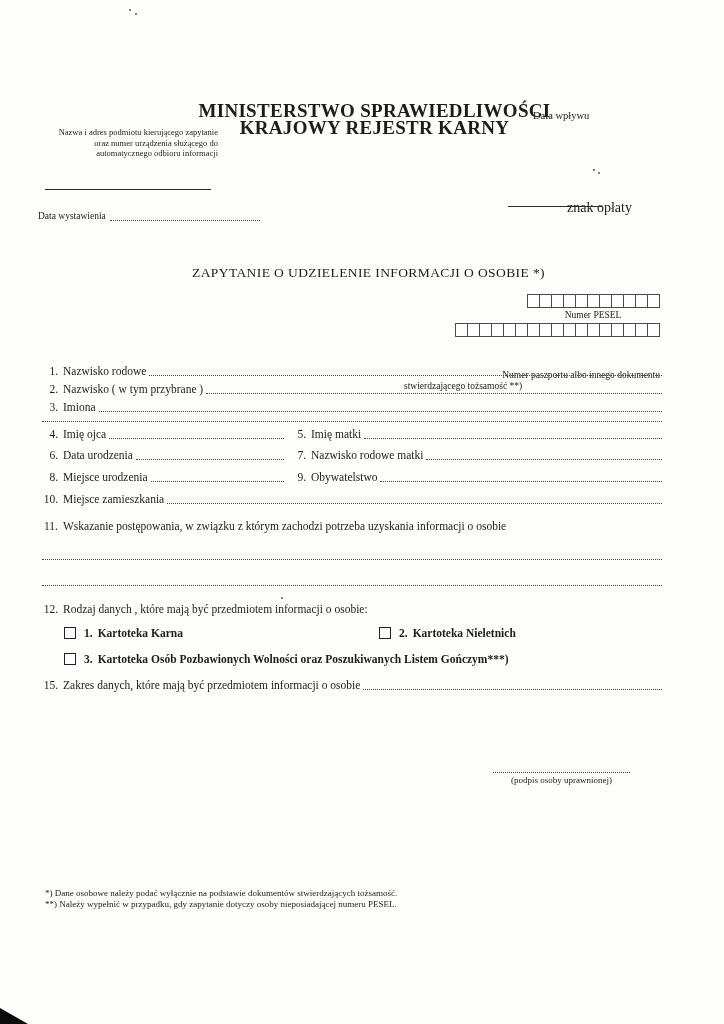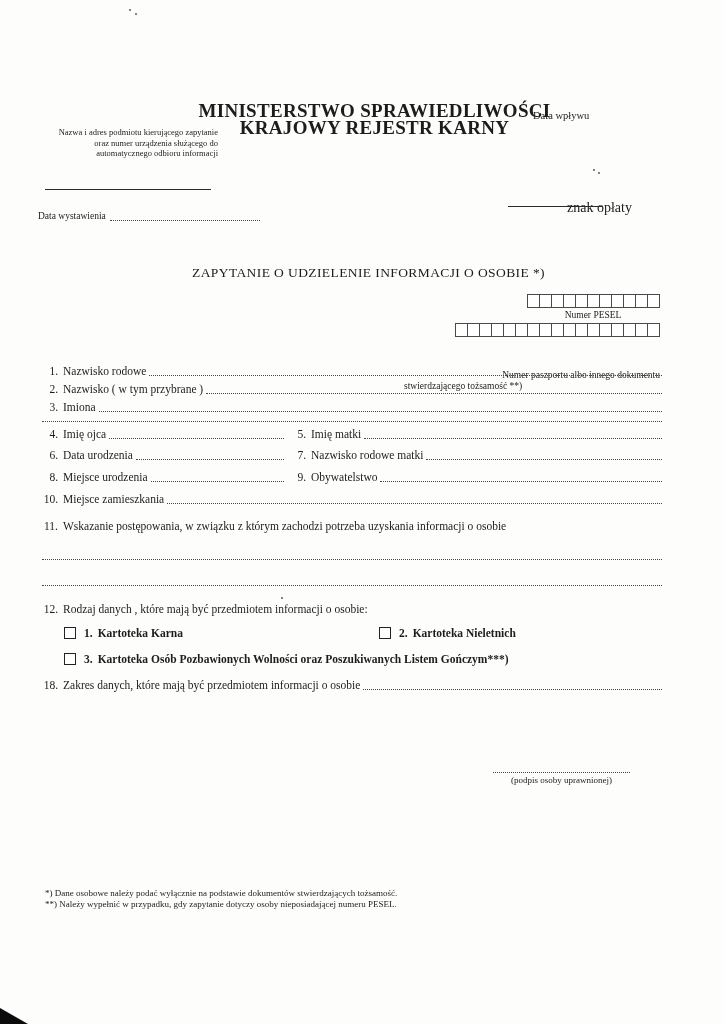--- a/index.html
+++ b/index.html
@@ -224,21 +224,21 @@
 
     <div class="cbrow h26">
       <div class="cbitem">
         <span class="cb"></span>
         <span class="cb-no">3.</span>
         <span class="cb-label">Kartoteka Osób Pozbawionych Wolności oraz Poszukiwanych Listem Gończym***)</span>
       </div>
     </div>
 
     <div class="frow h26">
-      <span class="fno">18.</span>
+      <span class="fno">15.</span>
       <span class="flabel">Zakres danych, które mają być przedmiotem informacji o osobie</span>
       <span class="dots"></span>
     </div>
 
   </div>
 
   <div class="signature">
     <div class="sig-dots"></div>
     <div>(podpis osoby uprawnionej)</div>
   </div>

